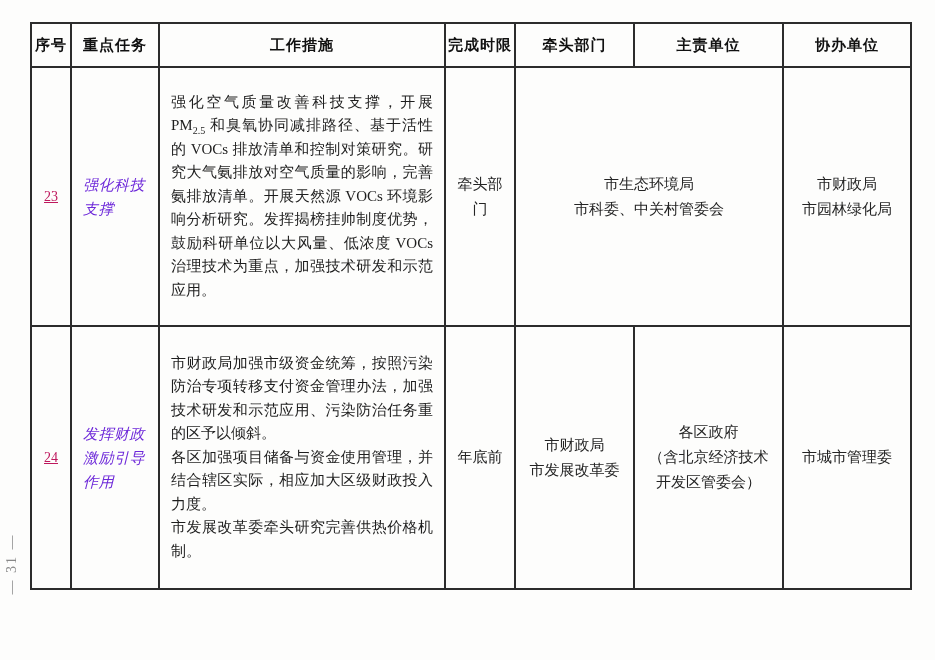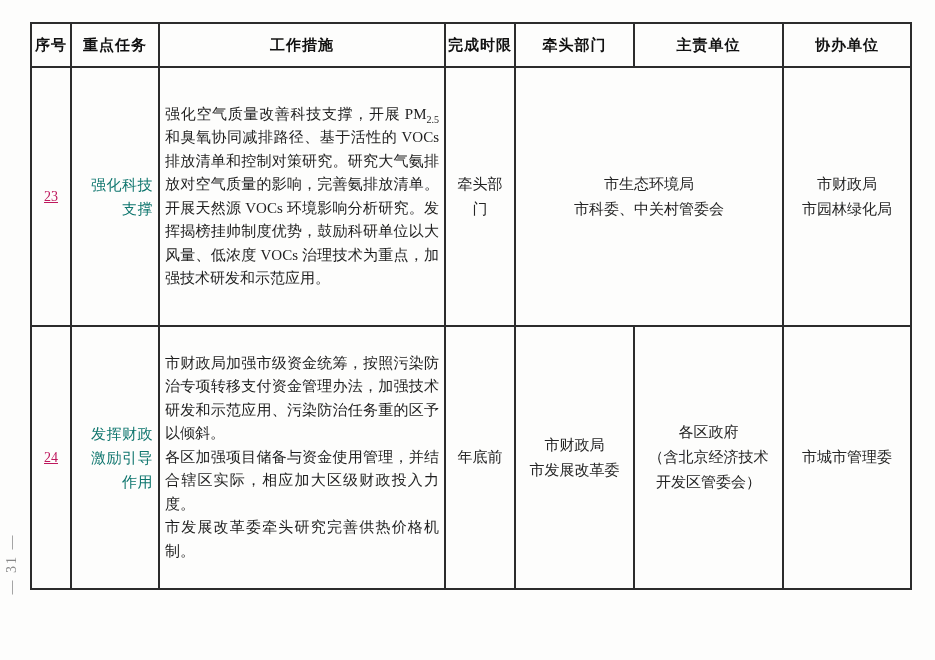--- a/index.html
+++ b/index.html
@@ -6,33 +6,33 @@
   .page{
     position:relative;width:935px;height:660px;background:#fdfdfc;overflow:hidden;
     font-family:"Liberation Serif","DejaVu Serif",serif;color:#222;
   }
   table.plan{
     position:absolute;left:30px;top:22px;width:880px;
     border-collapse:collapse;table-layout:fixed;
   }
   .plan th,.plan td{
     border:2px solid #2c2c2c;vertical-align:middle;overflow:hidden;
-    padding:5px;
+    padding:11px;
   }
   .plan thead tr{height:44px;}
   .plan th{
     font-size:15px;font-weight:bold;color:#111;text-align:center;
     letter-spacing:1px;padding:2px;
   }
   tr.row-23{height:259px;}
   tr.row-24{height:263px;}
   .c-no{text-align:center;font-size:14px;color:#be185d;text-decoration:underline;}
   .c-task{
     font-size:15px;line-height:24px;padding:4px 5px;letter-spacing:.5px;
-    color:#0f766e;text-align:right;
+    color:#6d28d9;text-align:left;font-style:italic;
   }
   .c-measures{
     font-size:15px;line-height:23.5px;padding:2px 7px;color:#1e1e1e;
     text-align:justify;
   }
   .c-measures p{margin:0;}
   .c-measures sub{font-size:10px;line-height:0;}
   .c-center{
     text-align:center;font-size:15px;line-height:25px;color:#242424;padding:2px;
   }

